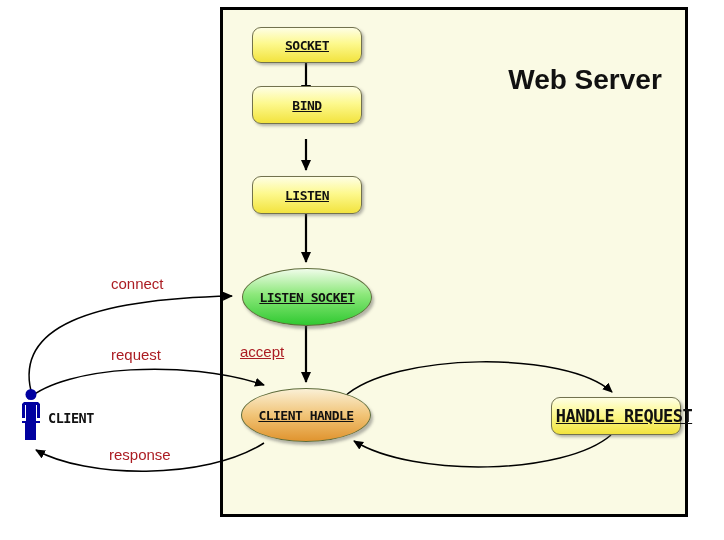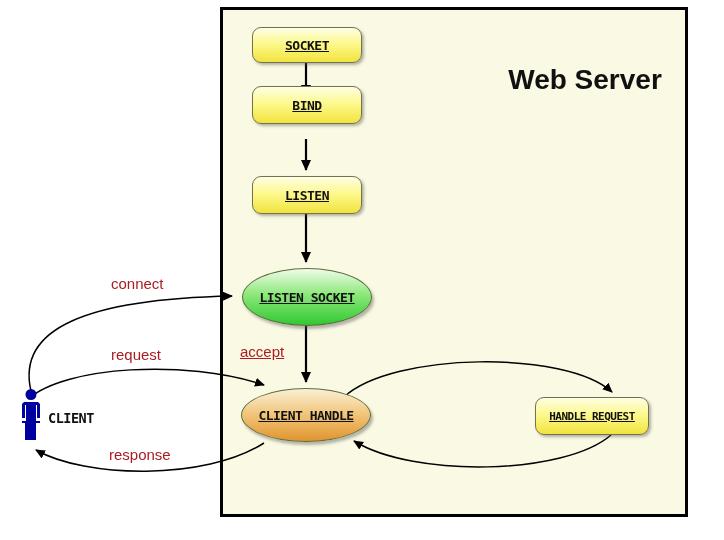--- a/index.html
+++ b/index.html
@@ -31,21 +31,21 @@
     border:1.5px solid #5d6b3a;border-radius:50%;
     box-shadow:2px 3px 3px rgba(90,90,90,0.45);
   }
   .green{background:linear-gradient(180deg,#f0fcea 0%,#8de87b 45%,#30c931 100%);}
   .orange{background:linear-gradient(180deg,#faf0d6 0%,#f1c477 50%,#e0942f 100%);}
   .socket-box{left:252px;top:27px;width:108px;height:34px;}
   .bind-box{left:252px;top:86px;width:108px;height:36px;}
   .listen-box{left:252px;top:176px;width:108px;height:36px;}
   .listen-socket{left:242px;top:268px;width:128px;height:56px;}
   .client-socket{left:241px;top:388px;width:128px;height:52px;}
-  .handle-request{left:535px;top:397px;width:112px;height:36px;font-size:11px;}
+  .handle-request{left:551px;top:397px;width:112px;height:36px;font-size:17px;padding-left:16px;}
   .edge-label{
     position:absolute;color:#ab1c22;white-space:nowrap;
   }
   .sanslabel{font-family:"Liberation Sans",sans-serif;font-size:15px;}
   .monolabel{font-family:"DejaVu Sans Mono",monospace;font-size:13.5px;}
   .lbl-connect{left:111px;top:275px;}
   .lbl-request{left:111px;top:346px;}
   .lbl-response{left:109px;top:446px;text-align:right;}
   .lbl-accept{left:240px;top:343px;text-decoration:underline;}
   .lbl-read{left:359px;top:345px;}

